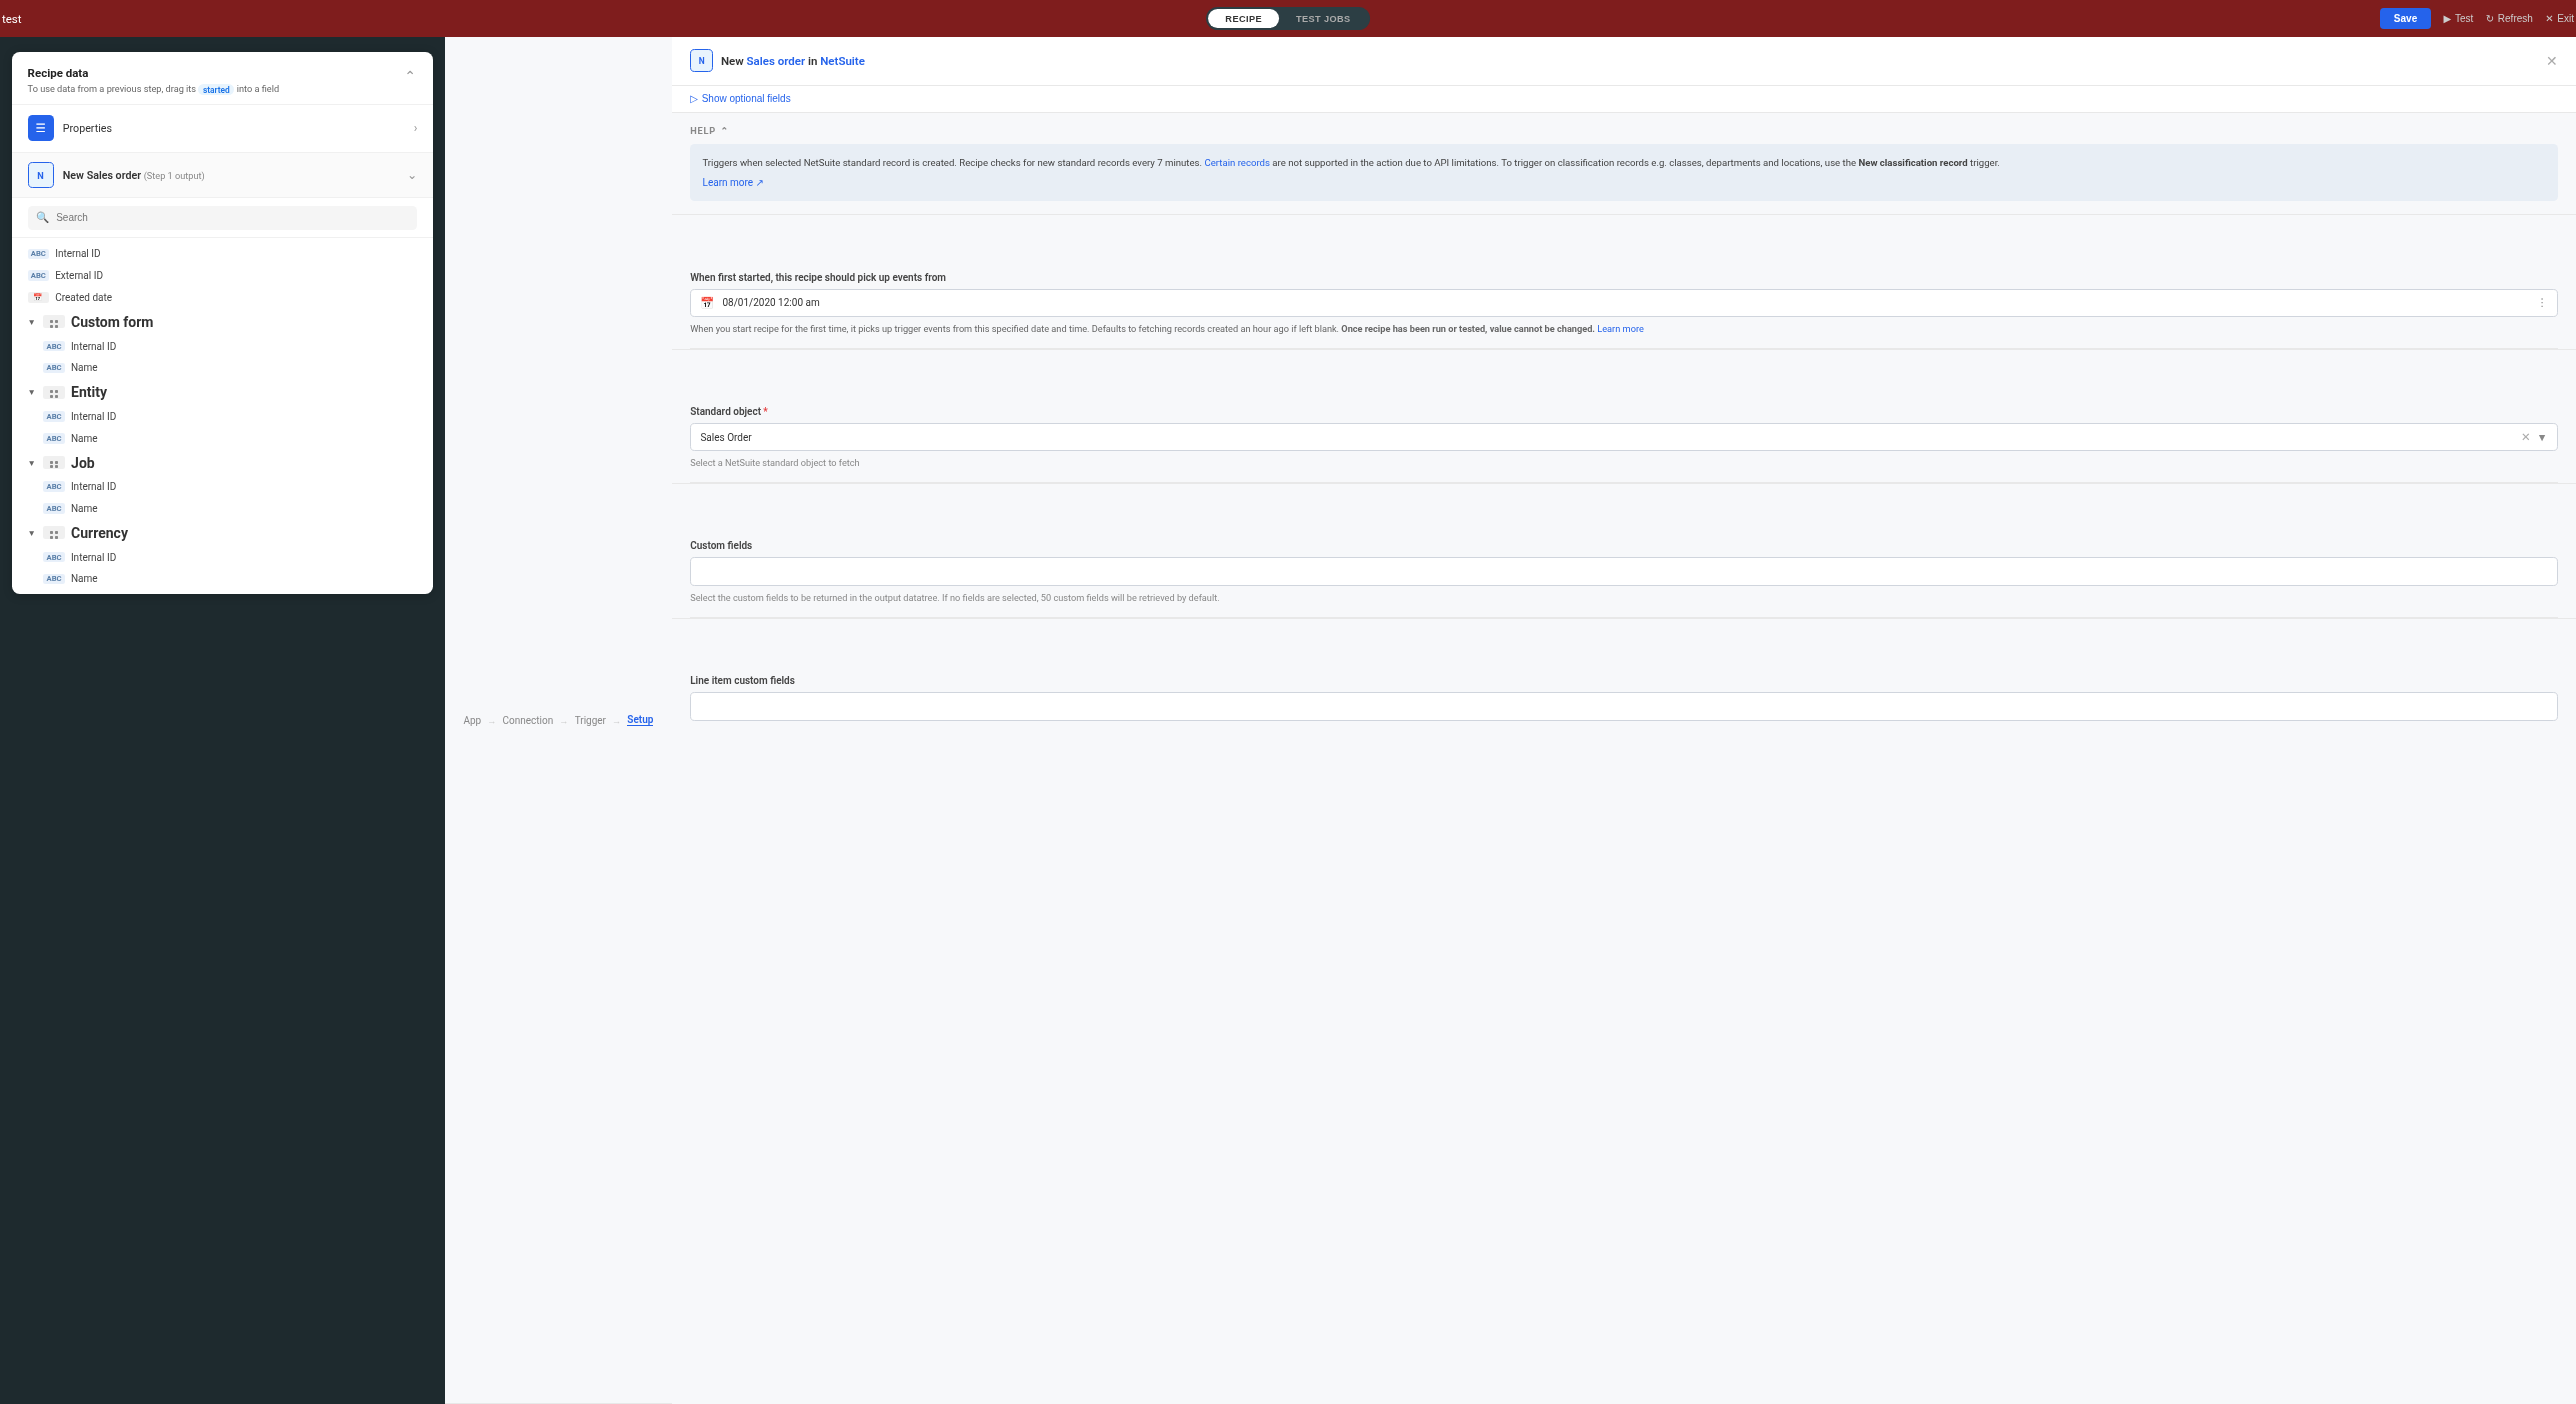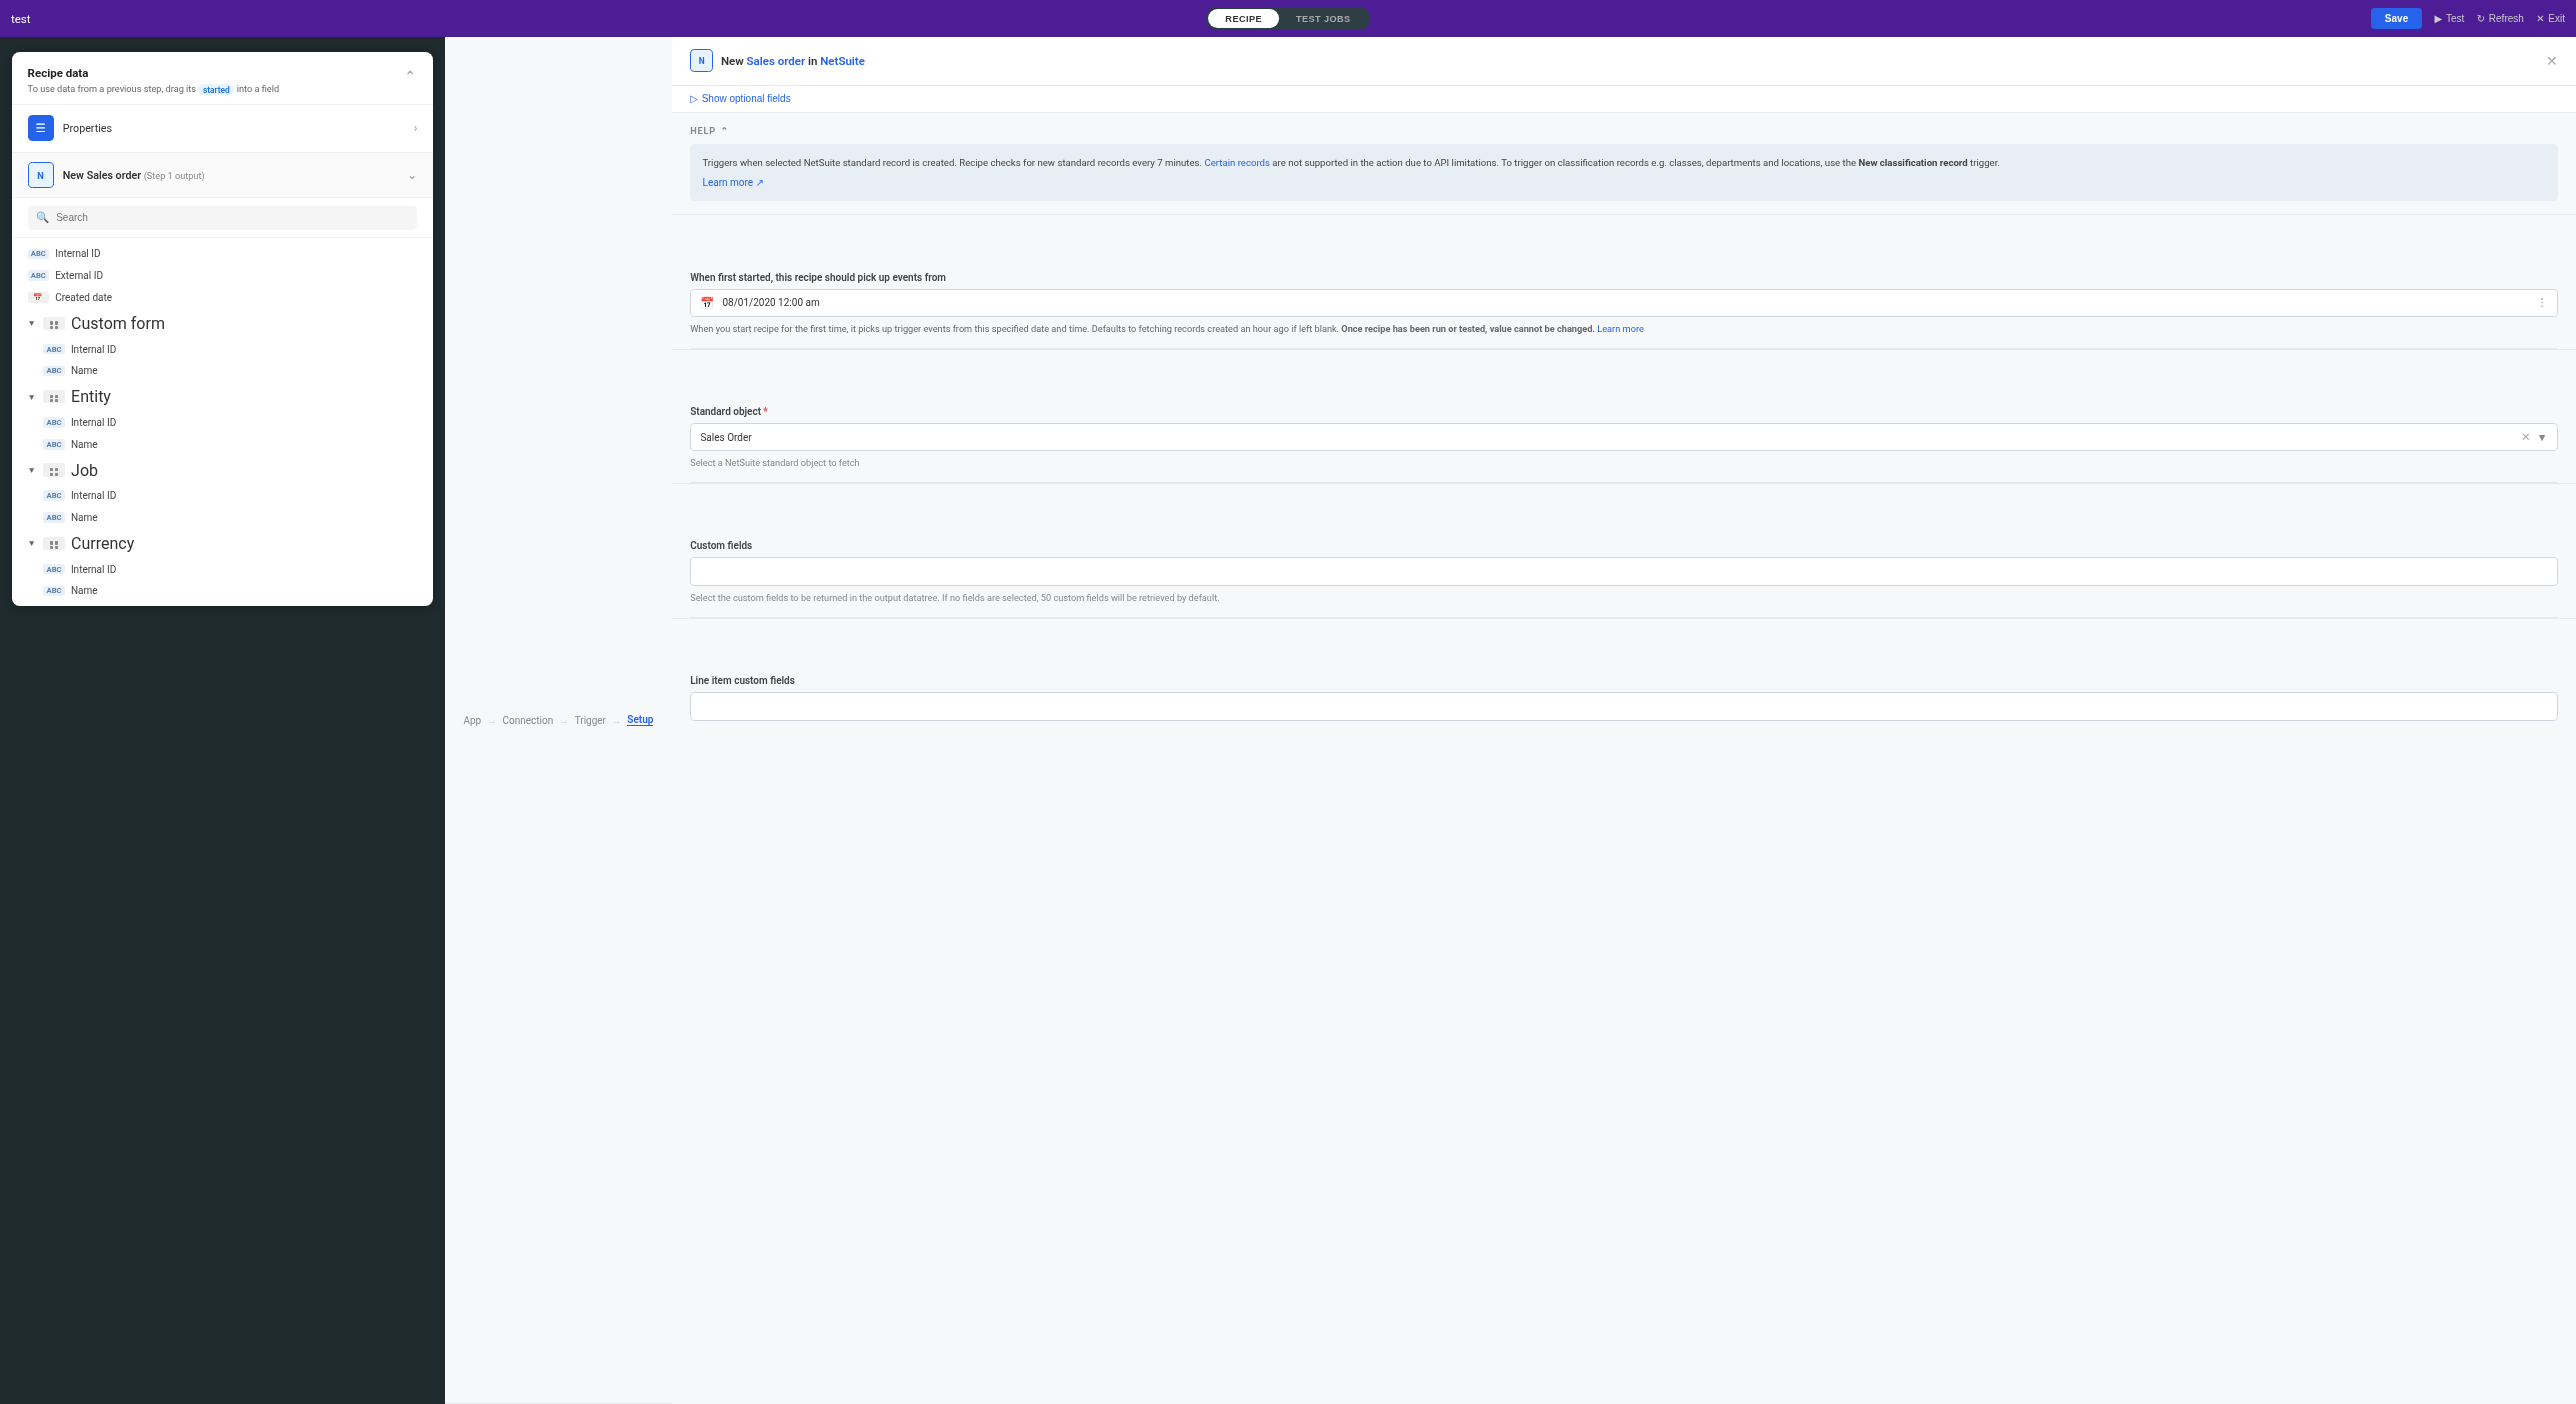--- a/index.html
+++ b/index.html
@@ -6,26 +6,26 @@
     body {
       font-family: -apple-system, BlinkMacSystemFont, 'Segoe UI', Roboto, sans-serif;
       background: #1e2a2e;
       height: 100vh;
       overflow: hidden;
       font-size: 10.7px;
     }
 
     
     .top-bar {
-      background: #4c1d95;
+      background: #7f1d1d;
       height: 37px;
       display: flex;
       align-items: center;
       justify-content: space-between;
-      padding: 0 11px;
+      padding: 0 2px;
       position: relative;
     }
     .top-bar-title {
       color: #fff;
       font-size: 11.5px;
     }
     .top-bar-tabs {
       position: absolute;
       left: 50%;
       transform: translateX(-50%);
@@ -265,22 +265,22 @@
       background: #f0f0f0;
       border-radius: 2.3px;
       padding: 0.8px 3.1px;
       min-width: 21.5px;
       text-align: center;
     }
     .type-badge.abc { color: #5a7fa8; background: #e8f0fa; }
     .type-badge.date { color: #888; background: #f0f0f0; }
 
     .tree-group-label {
-      font-size: 16px;
-      font-weight: 400;
+      font-size: 14px;
+      font-weight: 700;
       color: #333;
       display: flex;
       align-items: center;
       gap: 6.1px;
     }
     .expand-arrow {
       color: #666;
       font-size: 8.4px;
       margin-right: 1.5px;
     }

